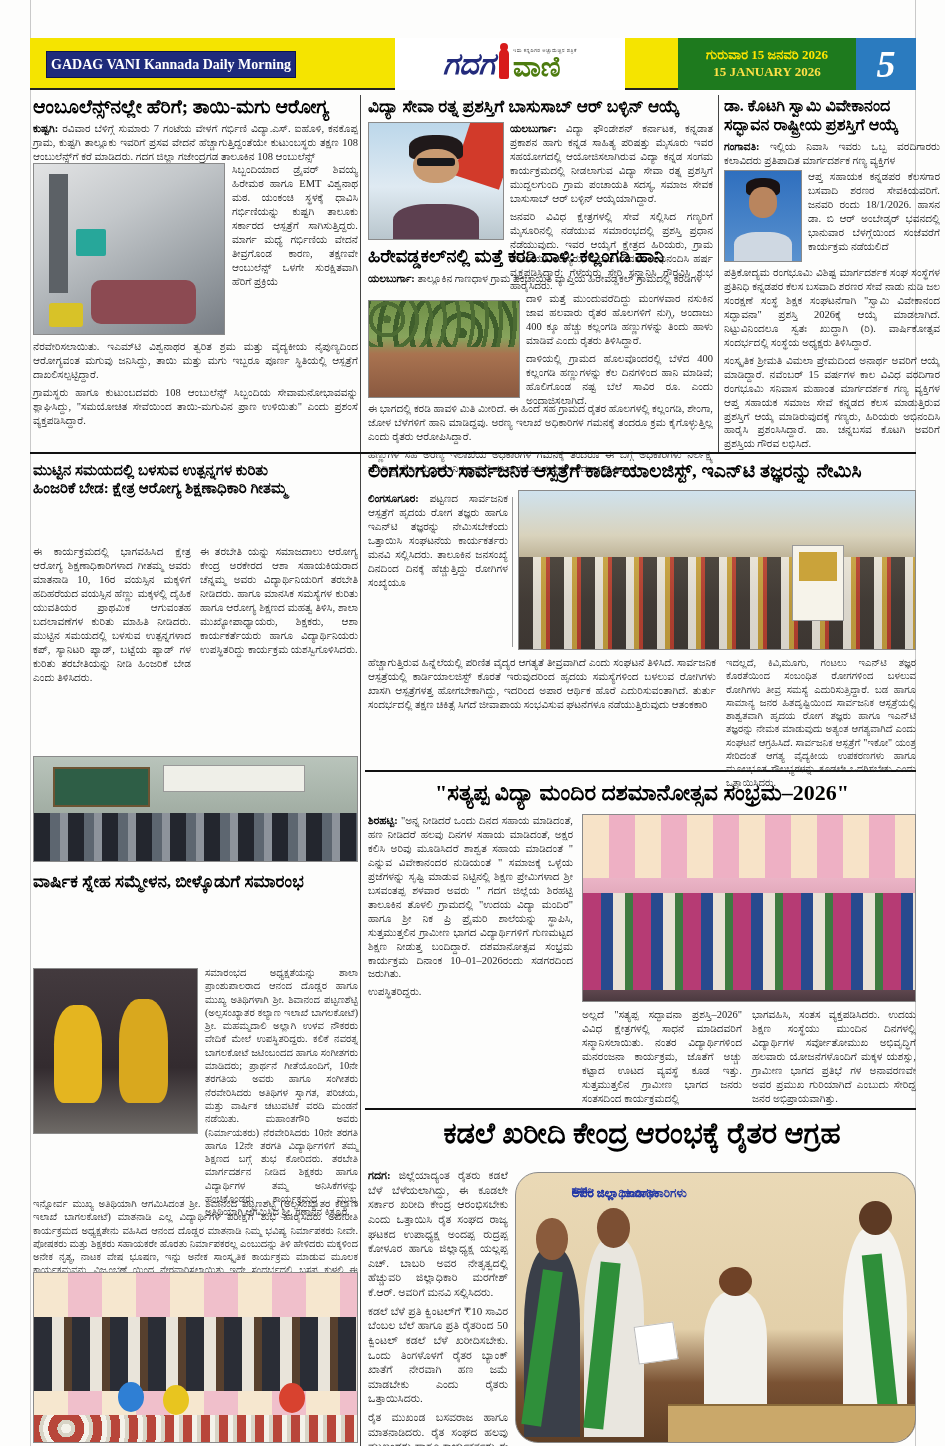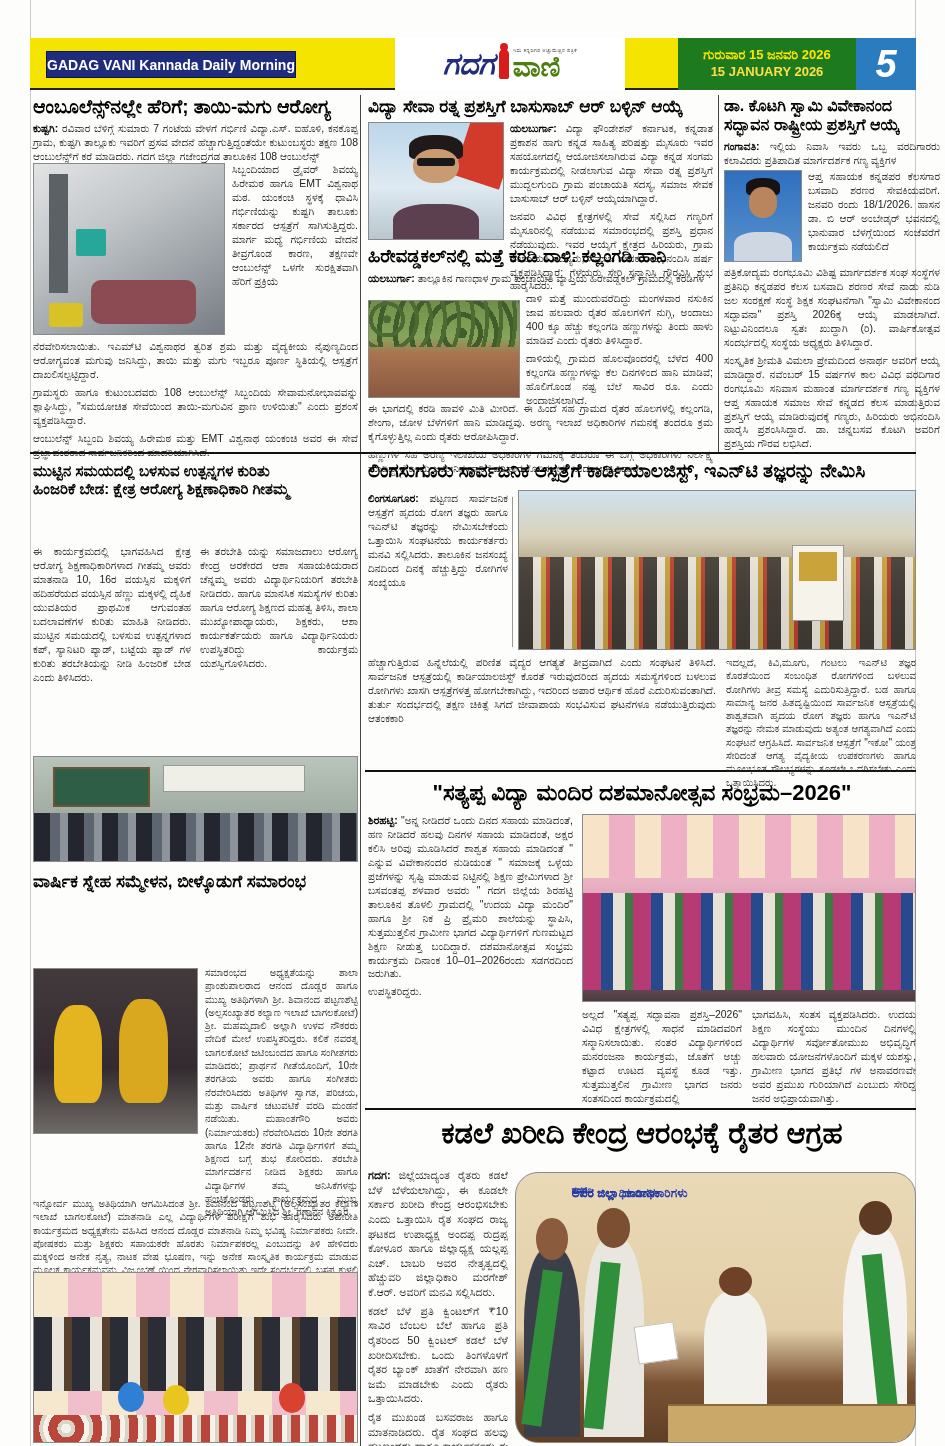--- a/index.html
+++ b/index.html
@@ -1,18 +1,18 @@
 <!DOCTYPE html>
 <html><head>
 <meta charset="utf-8">
 <style>
   html,body{margin:0;padding:0;background:#ffffff;}
   *{box-sizing:border-box;}
   .page{position:relative;width:945px;height:1446px;background:#fdfdfc;overflow:hidden;
-        font-family:Liberation Sans, sans-serif;color:#1b1b1b;}
+        font-family:Liberation Serif, serif;color:#1b1b1b;}
   .edge{position:absolute;top:0;bottom:0;width:1px;background:#c9c9c9;}
   
   .band{position:absolute;left:30px;top:38px;width:886px;height:52px;background:#f5e400;border-bottom:2px solid #222;}
   .masthead-box{position:absolute;left:16px;top:13px;width:250px;height:27px;background:#1f2b7b;border:1px solid #0d1550;
       color:#fff;font-weight:bold;font-size:14px;display:flex;align-items:center;justify-content:center;white-space:nowrap;}
   .logo-panel{position:absolute;left:365px;top:0;width:230px;height:52px;background:#fff;display:flex;align-items:center;justify-content:center;gap:4px;}
   .logo-k1{font-size:30px;font-weight:bold;color:#232b7c;font-style:italic;line-height:1;}
   .logo-fig{width:10px;height:30px;background:#d81b1b;border-radius:5px 5px 2px 2px;position:relative;}
   .logo-fig:before{content:"";position:absolute;top:-6px;left:1px;width:8px;height:8px;border-radius:50%;background:#d81b1b;}
   .logo-k2wrap{display:flex;flex-direction:column;align-items:flex-start;line-height:1;}
@@ -131,21 +131,20 @@
     <div class="amb-device"></div>
     <div class="amb-patient"></div>
     <div class="amb-bag"></div>
   </div>
   <div class="txt" style="left:232px;top:163px;width:126px">
     <p>ಸಿಬ್ಬಂದಿಯಾದ ಡ್ರೈವರ್ ಶಿವಯ್ಯ ಹಿರೇಮಠ ಹಾಗೂ EMT ವಿಶ್ವನಾಥ ಮಠ. ಯಂಕಂಚಿ ಸ್ಥಳಕ್ಕೆ ಧಾವಿಸಿ ಗರ್ಭಿಣಿಯನ್ನು ಕುಷ್ಟಗಿ ತಾಲೂಕು ಸರ್ಕಾರದ ಆಸ್ಪತ್ರೆಗೆ ಸಾಗಿಸುತ್ತಿದ್ದರು. ಮಾರ್ಗ ಮಧ್ಯೆ ಗರ್ಭಿಣಿಯ ವೇದನೆ ತೀವ್ರಗೊಂಡ ಕಾರಣ, ತಕ್ಷಣವೇ ಆಂಬುಲೆನ್ಸ್ ಒಳಗೇ ಸುರಕ್ಷಿತವಾಗಿ ಹೆರಿಗೆ ಪ್ರಕ್ರಿಯೆ</p>
   </div>
   <div class="txt" style="left:33px;top:340px;width:325px">
     <p>ನೆರವೇರಿಸಲಾಯಿತು. ಇಎಮ್‌ಟಿ ವಿಶ್ವನಾಥರ ತ್ವರಿತ ಶ್ರಮ ಮತ್ತು ವೈದ್ಯಕೀಯ ನೈಪುಣ್ಯದಿಂದ ಆರೋಗ್ಯವಂತ ಮಗುವು ಜನಿಸಿದ್ದು, ತಾಯಿ ಮತ್ತು ಮಗು ಇಬ್ಬರೂ ಪೂರ್ಣ ಸ್ಥಿತಿಯಲ್ಲಿ ಆಸ್ಪತ್ರೆಗೆ ದಾಖಲಿಸಲ್ಪಟ್ಟಿದ್ದಾರೆ.</p>
     <p>ಗ್ರಾಮಸ್ಥರು ಹಾಗೂ ಕುಟುಂಬದವರು 108 ಆಂಬುಲೆನ್ಸ್ ಸಿಬ್ಬಂದಿಯ ಸೇವಾಮನೋಭಾವವನ್ನು ಶ್ಲಾಘಿಸಿದ್ದು, "ಸಮಯೋಚಿತ ಸೇವೆಯಿಂದ ತಾಯಿ-ಮಗುವಿನ ಪ್ರಾಣ ಉಳಿಯಿತು" ಎಂದು ಪ್ರಶಂಸೆ ವ್ಯಕ್ತಪಡಿಸಿದ್ದಾರೆ.</p>
-    <p>ಆಂಬುಲೆನ್ಸ್ ಸಿಬ್ಬಂದಿ ಶಿವಯ್ಯ ಹಿರೇಮಠ ಮತ್ತು EMT ವಿಶ್ವನಾಥ ಯಂಕಂಚಿ ಅವರ ಈ ಸೇವೆ ಪ್ರಜ್ಞಾವಂತರಾದ ಸಾರ್ವಜನಿಕರಿಂದ ಮಾದರಿಯಾಗಿಸಿದೆ.</p>
   </div>
 
   <div class="hl" style="left:368px;top:97px;width:345px;font-size:17px">ವಿದ್ಯಾ ಸೇವಾ ರತ್ನ ಪ್ರಶಸ್ತಿಗೆ ಬಾಸುಸಾಬ್ ಆರ್ ಬಳ್ಳಿನ್ ಆಯ್ಕೆ</div>
   <div class="ph ph-basusab" style="left:368px;top:122px;width:136px;height:118px">
     <div class="bs-flag"></div>
     <div class="bs-hair"></div>
     <div class="bs-face"></div>
     <div class="bs-glass"></div>
     <div class="bs-shirt"></div>
   </div>

